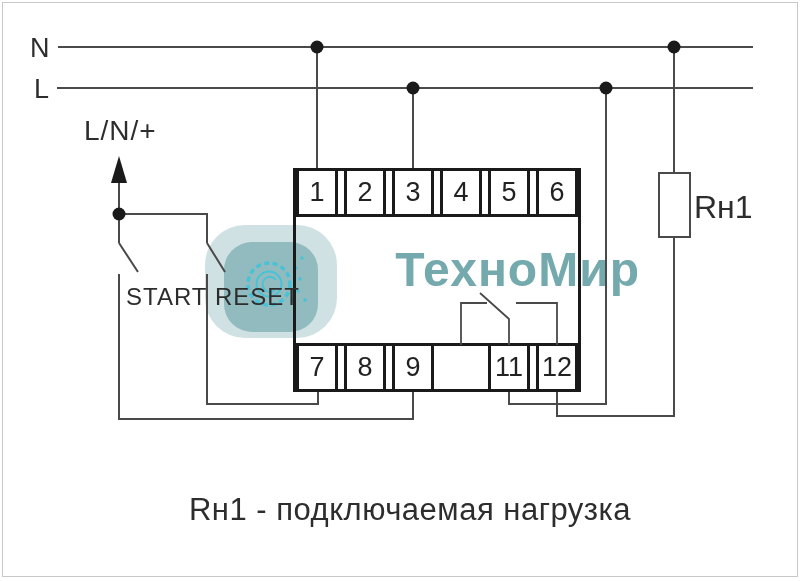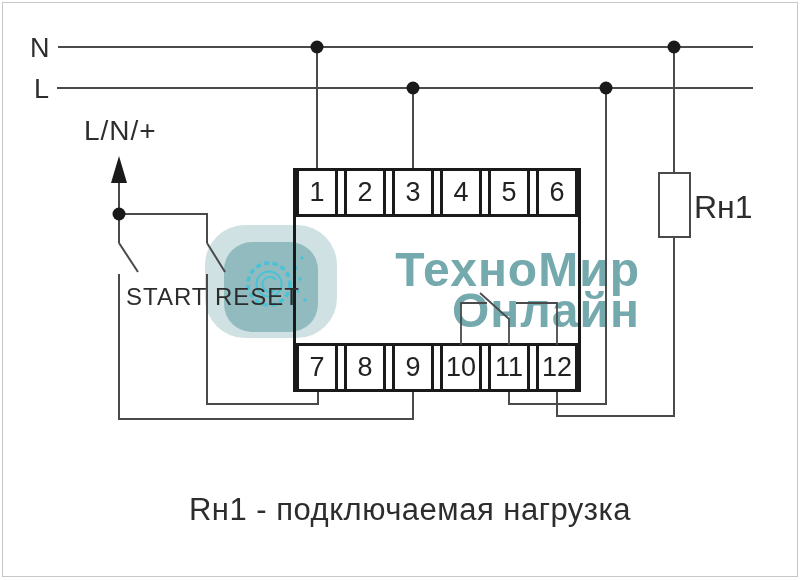--- a/index.html
+++ b/index.html
@@ -45,21 +45,20 @@
             <circle cx="300" cy="279" r="1.7"></circle>
           <circle cx="298" cy="291" r="1.7"></circle>
             <circle cx="292" cy="300" r="1.7"></circle>
           <circle cx="302" cy="258" r="1.7"></circle>
             <circle cx="305" cy="300" r="1.7"></circle>
         </g>
       </g>
     </svg>
     <div id="wm-text">
       <div>ТехноМир</div>
-      <div>Онлайн</div>
     </div>
   </div>
 
   <div class="dev-rect"></div>
   <div class="sep" style="top:214px;"></div>
   <div class="sep" style="top:343px;"></div>
 
   <div class="cell" style="left:296px;top:168px;">
       <span>1</span>
     </div>
@@ -80,23 +79,20 @@
     </div>
 
   <div class="cell" style="left:296px;top:343px;">
       <span>7</span>
     </div>
   <div class="cell" style="left:344px;top:343px;">
       <span>8</span>
     </div>
   <div class="cell" style="left:392px;top:343px;">
       <span>9</span>
-    </div>
-  <div class="cell" style="left:440px;top:343px;">
-      <span>10</span>
     </div>
   <div class="cell" style="left:488px;top:343px;">
       <span>11</span>
     </div>
   <div class="cell" style="left:536px;top:343px;">
       <span>12</span>
     </div>
 
   <svg id="wires" width="800" height="581">
     <g stroke="#4a4a4a" stroke-width="2" fill="none">

